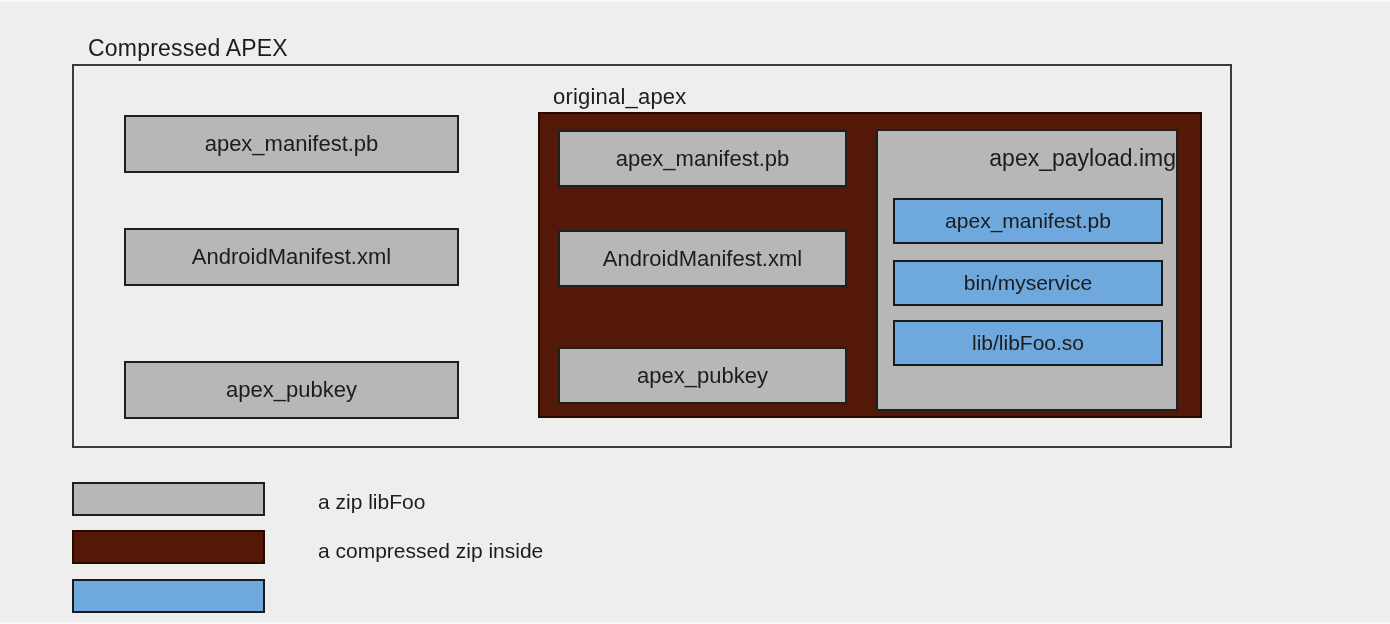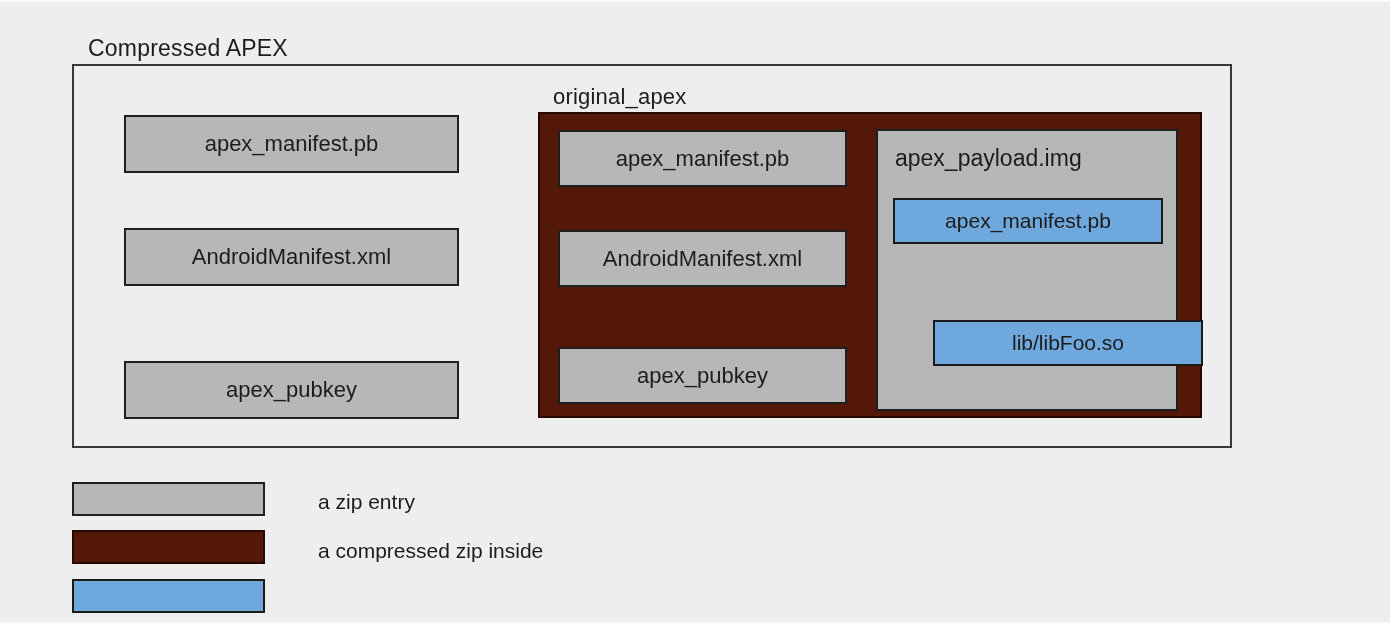--- a/index.html
+++ b/index.html
@@ -64,30 +64,30 @@
   .payload-box {
     position: absolute;
     left: 336px; top: 15px;
     width: 302px; height: 282px;
     background: #b7b7b7;
     border: 2px solid #1f1f1f;
   }
   .payload-title {
     position: absolute;
     top: 14px; left: 0; right: 0;
-    text-align: left;
+    text-align: right;
     font-size: 23px;
     white-space: nowrap;
     padding-left: 17px;
   }
   
   .fs-file { left: 15px; width: 270px; height: 46px; font-size: 21px; }
   .fs-file.r0 { top: 67px; }
   .fs-file.r1 { top: 129px; }
-  .fs-file.r2 { top: 189px; margin-left: 40px; }
+  .fs-file.r2 { top: 189px; }
 
   
   .legend-swatch {
     position: absolute;
     left: 72px; width: 193px; height: 34px;
   }
   .legend-swatch.r0 { top: 480px; }
   .legend-swatch.r1 { top: 528px; }
   .legend-swatch.r2 { top: 577px; }
   .legend-label {
@@ -120,25 +120,26 @@
   <div class="maroon-box fill-maroon">
 
     <div class="entry-box fill-gray zip-m r0">apex_manifest.pb</div>
     <div class="entry-box fill-gray zip-m r1">AndroidManifest.xml</div>
     <div class="entry-box fill-gray zip-m r2">apex_pubkey</div>
 
     <div class="payload-box">
       <div class="payload-title">apex_payload.img</div>
 
       <div class="entry-box fill-blue fs-file r0">apex_manifest.pb</div>
+      <div class="entry-box fill-blue fs-file r1">bin/myservice</div>
       <div class="entry-box fill-blue fs-file r2">lib/libFoo.so</div>
     </div>
   </div>
 
   <div class="legend-swatch fill-gray r0" style="background: rgb(183, 183, 183);"></div>
-  <div class="legend-label r0">a zip entry</div>
+  <div class="legend-label r0">a zip libFoo</div>
 
   <div class="legend-swatch fill-maroon r1" style="background: rgb(84, 24, 8);"></div>
   <div class="legend-label r1">a compressed zip inside</div>
 
   <div class="legend-swatch fill-blue r2" style="background: rgb(111, 168, 220);"></div>
 
 </div>
 
 </body></html>

